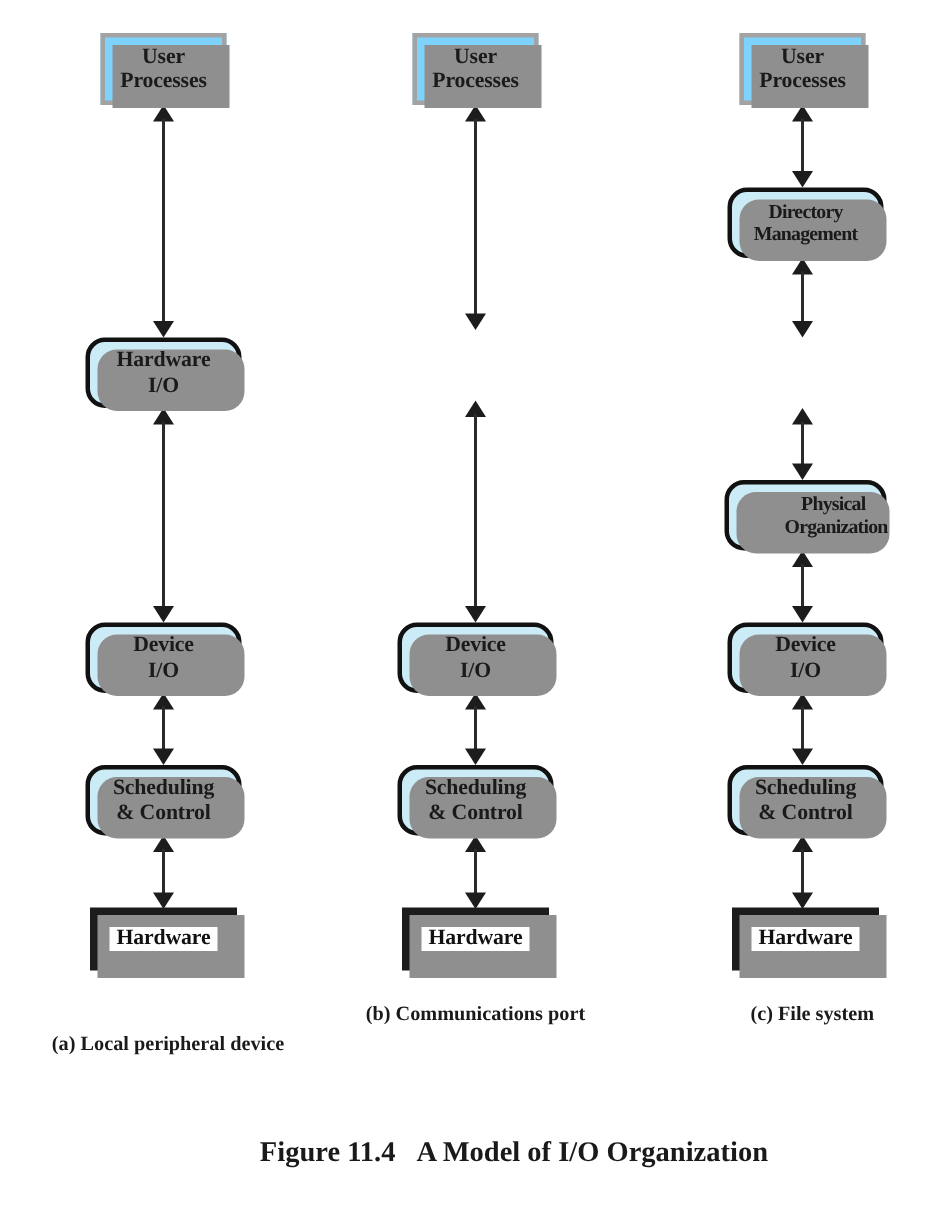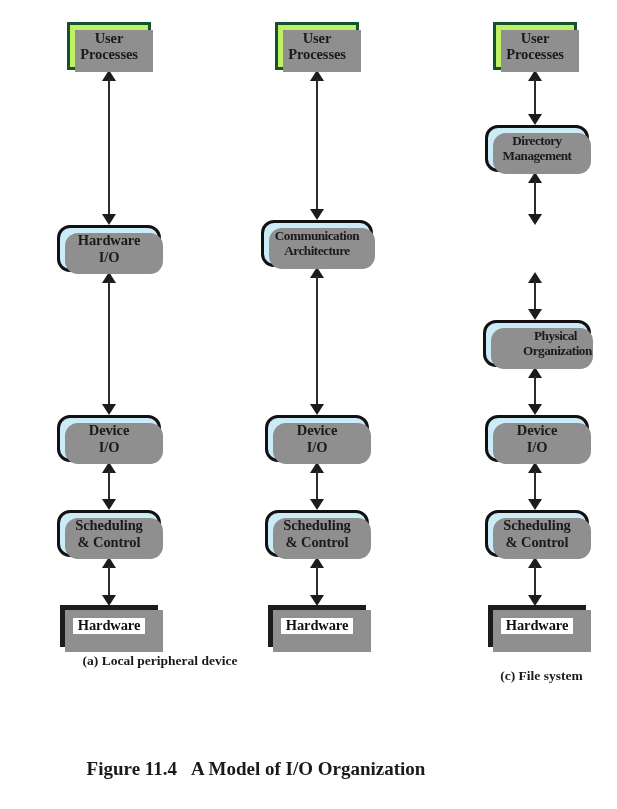--- a/index.html
+++ b/index.html
@@ -49,22 +49,22 @@
     left: 5px;
     top: 5px;
     width: 100%;
     height: 100%;
     background: #8f8f8f;
     z-index: -1;
   }
 
   
   .node.rect {
-    background: #bef264;
-    border: 3px solid #14532d;
+    background: #7dd3fc;
+    border: 3px solid #a3a3a3;
     font-size: 14.5px;
   }
   .node.rect::before { border-radius: 0; }
 
   
   .node.round {
     background: #cbecf7;
     border: 3px solid #111111;
     border-radius: 13px;
     font-size: 14.5px;
@@ -126,21 +126,21 @@
     font-weight: bold;
     font-size: 13.5px;
     white-space: nowrap;
     z-index: 4;
   }
   #figure-caption {
     position: absolute;
     left: 0;
     top: 758px;
     width: 512px;
-    text-align: center;
+    text-align: right;
     font-weight: bold;
     font-size: 19px;
     z-index: 4;
   }
   #figure-caption .num { margin-right: 14px; }
 </style>
 </head>
 <body>
 
 <div id="figure-root">
@@ -182,36 +182,32 @@
   <div class="arrow" style="left:102px; top:557px; width:14px; height:49px;">
     <div class="head up"></div>
     <div class="shaft" style="top:9px; height:31px;"></div>
     <div class="head down"></div>
   </div>
 
   <div class="node hardware" style="left:60px; top:605px; width:98px; height:42px;">
     <span class="label">Hardware</span>
   </div>
 
-  <div class="subcaption" style="left:0px; top:653px; width:224px;margin-left:48px;">(a) Local peripheral device</div>
+  <div class="subcaption" style="left:0px; top:688px; width:224px;">(a) Local peripheral device</div>
 
   <div class="node rect" style="left:275px; top:22px; width:84px; height:48px;">
     <span class="label">User
 Processes</span>
   </div>
   <div class="arrow" style="left:310px; top:70px; width:14px; height:150px;">
     <div class="head up"></div>
     <div class="shaft" style="top:9px; height:132px;"></div>
     <div class="head down"></div>
   </div>
 
-  <div class="node round tight" style="left:261px; top:220px; width:112px; height:47px;">
-    <span class="label">Communication
-Architecture</span>
-  </div>
   <div class="arrow" style="left:310px; top:267px; width:14px; height:148px;">
     <div class="head up"></div>
     <div class="shaft" style="top:9px; height:130px;"></div>
     <div class="head down"></div>
   </div>
 
   <div class="node round" style="left:265px; top:415px; width:104px; height:47px;">
     <span class="label">Device
 I/O</span>
   </div>
@@ -228,20 +224,21 @@
   <div class="arrow" style="left:310px; top:557px; width:14px; height:49px;">
     <div class="head up"></div>
     <div class="shaft" style="top:9px; height:31px;"></div>
     <div class="head down"></div>
   </div>
 
   <div class="node hardware" style="left:268px; top:605px; width:98px; height:42px;">
     <span class="label">Hardware</span>
   </div>
 
+  <div class="subcaption" style="left:203px; top:668px; width:228px;">(b) Communications port</div>
 
   <div class="node rect" style="left:493px; top:22px; width:84px; height:48px;">
     <span class="label">User
 Processes</span>
   </div>
   <div class="arrow" style="left:528px; top:70px; width:14px; height:55px;">
     <div class="head up"></div>
     <div class="shaft" style="top:9px; height:37px;"></div>
     <div class="head down"></div>
   </div>

